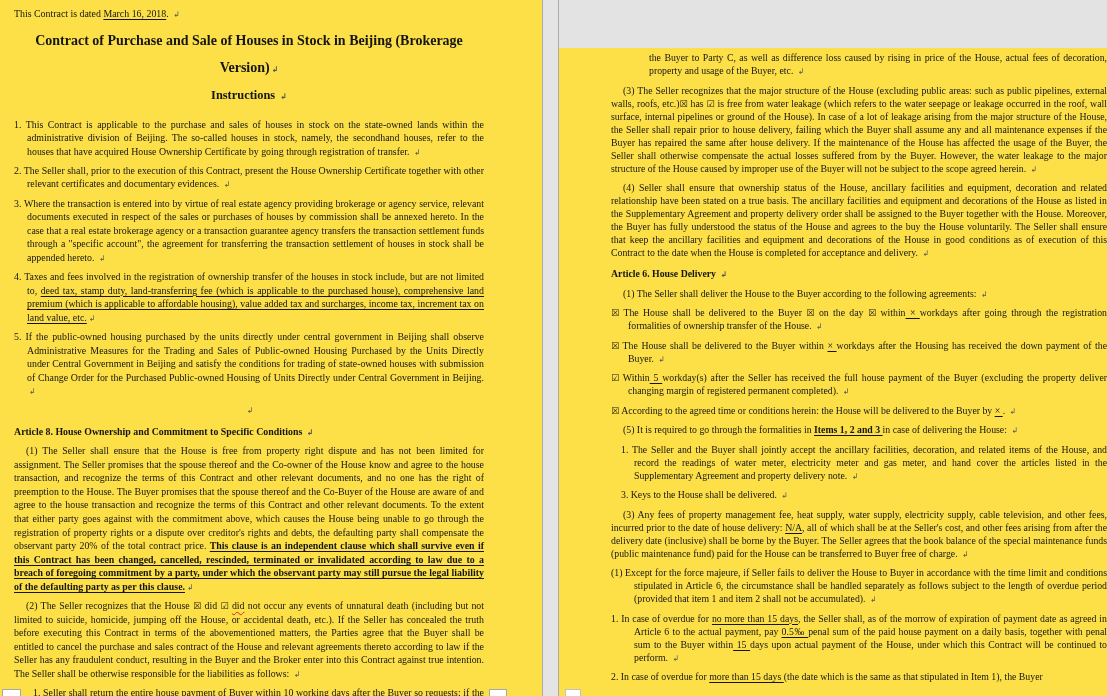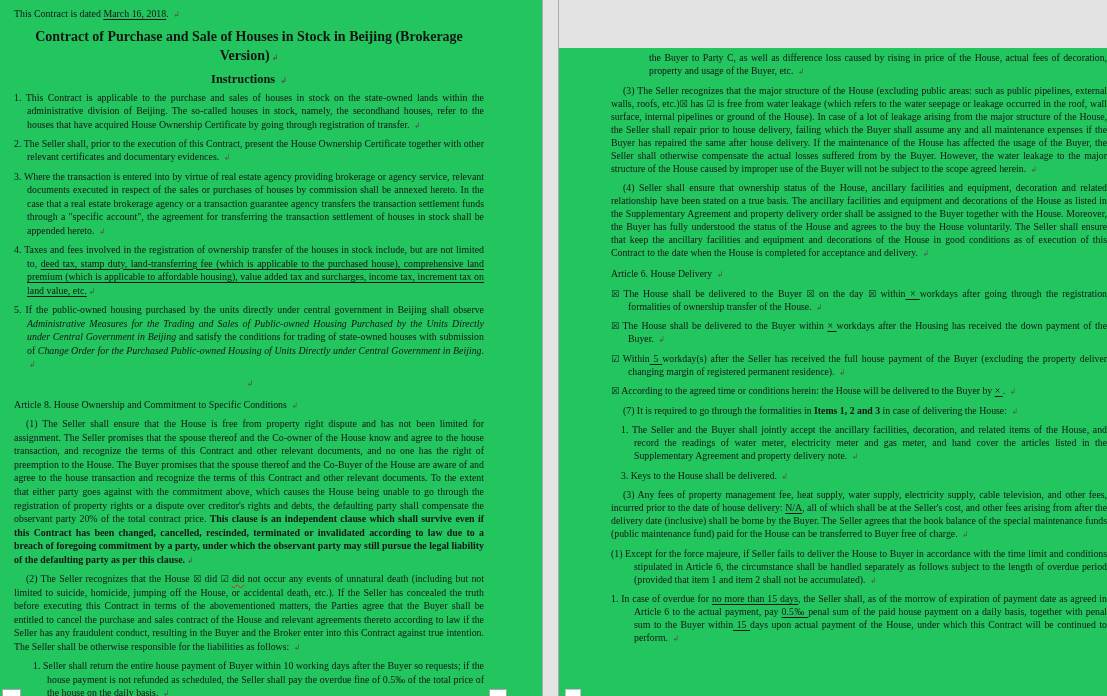--- a/index.html
+++ b/index.html
@@ -1,49 +1,49 @@
 <!DOCTYPE html>
 <html><head>
 <meta charset="utf-8">
 <style>
   html,body{margin:0;padding:0;}
   body{
     position:relative;width:1107px;height:696px;overflow:hidden;
     background:#e3e3e3;color:#151515;
     font-family:"Liberation Serif", serif;
   }
-  .page{position:absolute;top:0;height:696px;background:#22c55e;box-sizing:border-box;overflow:hidden;}
+  .page{position:absolute;top:0;height:696px;background:#fde047;box-sizing:border-box;overflow:hidden;}
   #pageL{left:0;width:542px;padding:7px 58px 0 14px;font-size:9.9px;line-height:13.6px;}
   #pageR{left:559px;width:548px;padding:3px 0 0 52px;font-size:9.8px;line-height:13.0px;margin-top:48px;}
   .gap{position:absolute;left:542px;top:0;width:17px;height:696px;background:#e4e4e4;
        border-left:1px solid #ababab;border-right:1px solid #ababab;box-sizing:border-box;}
   .corner{position:absolute;background:#fff;border:1px solid #a8a8a8;box-sizing:border-box;}
   #cornerA{left:2px;top:689px;width:19px;height:8px;}
   #cornerB{left:489px;top:689px;width:18px;height:8px;}
   #cornerC{left:565px;top:689px;width:16px;height:8px;border-color:#c2c2c2;}
 
   .blk{text-align:justify;margin:0 0 4.5px 0;}
   #pageR .blk{margin-bottom:5.5px;}
   .date{text-align:left;}
-  .title{text-align:center;font-weight:bold;font-size:14px;line-height:19px;margin:5px 0 4px 0;}
-  .sub{text-align:center;font-weight:bold;font-size:12.4px;line-height:17px;margin-bottom:2px;}
-  .h{font-weight:normal;margin-top:7px;}
+  .title{text-align:center;font-weight:bold;font-size:14px;line-height:27px;margin:5px 0 4px 0;}
+  .sub{text-align:center;font-weight:bold;font-size:12.4px;line-height:17px;margin-bottom:13px;}
+  .h{font-weight:bold;margin-top:7px;}
   .p{text-indent:12px;}
   .item{padding-left:13px;text-indent:-13px;}
   .sub2{margin-left:19px;padding-left:14px;text-indent:-14px;}
   .check{padding-left:17px;text-indent:-17px;}
   .ritem{margin-left:10px;padding-left:13px;text-indent:-13px;}
   .item7{padding-left:23px;text-indent:-23px;}
   .hang{padding-left:23px;text-indent:-23px;}
   .cont{padding-left:38px;}
   .pmline{text-align:center;margin-bottom:3px;}
 
   .u{text-decoration:underline;text-underline-offset:1.5px;}
-  .i{font-style:italic;}
-  .bu{font-weight:bold;text-underline-offset:1.5px;}
+  .i{}
+  .bu{font-weight:bold;text-decoration:underline;text-underline-offset:1.5px;}
   .w{text-decoration:underline;text-decoration-style:wavy;text-decoration-color:#dd2222;
      text-decoration-thickness:1px;text-underline-offset:2px;}
   .cb{font-family:"DejaVu Sans", sans-serif;font-size:9.2px;}
   .pmark{font-family:"DejaVu Sans", sans-serif;font-size:8px;color:#555;margin-left:2px;}
 </style>
 </head>
 <body>
 
 <div class="page" id="pageL">
     <div class="blk date"><span>This Contract is dated </span><span class="u">March 16, 2018</span><span>. </span><span class="pmark">↲</span></div>
@@ -59,26 +59,28 @@
     <div class="blk p"><span>(1) The Seller shall ensure that the House is free from property right dispute and has not been limited for assignment. The Seller promises that the spouse thereof and the Co-owner of the House know and agree to the house transaction, and recognize the terms of this Contract and other relevant documents, and no one has the right of preemption to the House. The Buyer promises that the spouse thereof and the Co-Buyer of the House are aware of and agree to the house transaction and recognize the terms of this Contract and other relevant documents. To the extent that either party goes against with the commitment above, which causes the House being unable to go through the registration of property rights or a dispute over creditor's rights and debts, the defaulting party shall compensate the observant party 20% of the total contract price. </span><span class="bu">This clause is an independent clause which shall survive even if this Contract has been changed, cancelled, rescinded, terminated or invalidated according to law due to a breach of foregoing commitment by a party, under which the observant party may still pursue the legal liability of the defaulting party as per this clause.</span><span class="pmark">↲</span></div>
     <div class="blk p"><span>(2) The Seller recognizes that the House </span><span class="cb">☒</span><span> did </span><span class="cb">☑</span><span> </span><span class="w">did</span><span> not occur any events of unnatural death (including but not limited to suicide, homicide, jumping off the House, or accidental death, etc.). If the Seller has concealed the truth before executing this Contract in terms of the abovementioned matters, the Parties agree that the Buyer shall be entitled to cancel the purchase and sales contract of the House and relevant agreements thereto according to law if the Seller has any fraudulent conduct, resulting in the Buyer and the Broker enter into this Contract against true intention. The Seller shall be otherwise responsible for the liabilities as follows: </span><span class="pmark">↲</span></div>
     <div class="blk sub2"><span>1. </span><span>Seller shall return the entire house payment of Buyer within 10 working days after the Buyer so requests; if the house payment is not refunded as scheduled, the Seller shall pay the overdue fine of 0.5‰ of the total price of the house on the daily basis. </span><span class="pmark">↲</span></div>
   </div>
 <div class="gap"></div>
 <div class="page" id="pageR">
     <div class="blk cont"><span>the Buyer to Party C, as well as difference loss caused by rising in price of the House, actual fees of decoration, property and usage of the Buyer, etc. </span><span class="pmark">↲</span></div>
     <div class="blk p"><span>(3) The Seller recognizes that the major structure of the House (excluding public areas: such as public pipelines, external walls, roofs, etc.)</span><span class="cb">☒</span><span> has </span><span class="cb">☑</span><span> is free from water leakage (which refers to the water seepage or leakage occurred in the roof, wall surface, internal pipelines or ground of the House). In case of a lot of leakage arising from the major structure of the House, the Seller shall repair prior to house delivery, failing which the Buyer shall assume any and all maintenance expenses if the Buyer has repaired the same after house delivery. If the maintenance of the House has affected the usage of the Buyer, the Seller shall otherwise compensate the actual losses suffered from by the Buyer. However, the water leakage to the major structure of the House caused by improper use of the Buyer will not be subject to the scope agreed herein. </span><span class="pmark">↲</span></div>
     <div class="blk p"><span>(4) Seller shall ensure that ownership status of the House, ancillary facilities and equipment, decoration and related relationship have been stated on a true basis. The ancillary facilities and equipment and decorations of the House as listed in the Supplementary Agreement and property delivery order shall be assigned to the Buyer together with the House. Moreover, the Buyer has fully understood the status of the House and agrees to the buy the House voluntarily. The Seller shall ensure that keep the ancillary facilities and equipment and decorations of the House in good conditions as of execution of this Contract to the date when the House is completed for acceptance and delivery. </span><span class="pmark">↲</span></div>
     <div class="blk h"><span>Article 6. House Delivery </span><span class="pmark">↲</span></div>
+    <div class="blk p"><span>(1) The Seller shall deliver the House to the Buyer according to the following agreements: </span><span class="pmark">↲</span></div>
     <div class="blk check"><span class="cb">☒</span><span> The House shall be delivered to the Buyer </span><span class="cb">☒</span><span> on the day </span><span class="cb">☒</span><span> within</span><span class="u">  ×  </span><span>workdays after going through the registration formalities of ownership transfer of the House. </span><span class="pmark">↲</span></div>
     <div class="blk check"><span class="cb">☒</span><span> The House shall be delivered to the Buyer within </span><span class="u">  ×  </span><span>workdays after the Housing has received the down payment of the Buyer. </span><span class="pmark">↲</span></div>
-    <div class="blk check"><span class="cb">☑</span><span> Within</span><span class="u"> 5 </span><span>workday(s) after the Seller has received the full house payment of the Buyer (excluding the property deliver changing margin of registered permanent residence). </span><span class="pmark">↲</span></div>
+    <div class="blk check"><span class="cb">☑</span><span> Within</span><span class="u"> 5 </span><span>workday(s) after the Seller has received the full house payment of the Buyer (excluding the property deliver changing margin of registered permanent completed). </span><span class="pmark">↲</span></div>
     <div class="blk check"><span class="cb">☒</span><span> According to the agreed time or conditions herein: the House will be delivered to the Buyer by </span><span class="u"> × </span><span> . </span><span class="pmark">↲</span></div>
-    <div class="blk p"><span>(7) It is required to go through the formalities in </span><span class="bu">Items 1, 2 and 3 </span><span>in case of delivering the House: </span><span class="pmark">↲</span></div>
+    <div class="blk p"><span>(5) It is required to go through the formalities in </span><span class="bu">Items 1, 2 and 3 </span><span>in case of delivering the House: </span><span class="pmark">↲</span></div>
     <div class="blk ritem"><span>1. </span><span>The Seller and the Buyer shall jointly accept the ancillary facilities, decoration, and related items of the House, and record the readings of water meter, electricity meter and gas meter, and hand cover the articles listed in the Supplementary Agreement and property delivery note. </span><span class="pmark">↲</span></div>
     <div class="blk ritem"><span>3. </span><span>Keys to the House shall be delivered. </span><span class="pmark">↲</span></div>
     <div class="blk p"><span>(3) Any fees of property management fee, heat supply, water supply, electricity supply, cable television, and other fees, incurred prior to the date of house delivery: </span><span class="u">N/A</span><span>, all of which shall be at the Seller's cost, and other fees arising from after the delivery date (inclusive) shall be borne by the Buyer. The Seller agrees that the book balance of the special maintenance funds (public maintenance fund) paid for the House can be transferred to Buyer free of charge. </span><span class="pmark">↲</span></div>
     <div class="blk hang"><span>(1) Except for the force majeure, if Seller fails to deliver the House to Buyer in accordance with the time limit and conditions stipulated in Article 6, the circumstance shall be handled separately as follows subject to the length of overdue period (provided that item 1 and item 2 shall not be accumulated). </span><span class="pmark">↲</span></div>
     <div class="blk item7"><span>1. </span><span>In case of overdue for </span><span class="u">no more than 15 days</span><span>, the Seller shall, as of the morrow of expiration of payment date as agreed in Article 6 to the actual payment, pay </span><span class="u">0.5‰ </span><span>penal sum of the paid house payment on a daily basis, together with penal sum to the Buyer within</span><span class="u"> 15 </span><span>days upon actual payment of the House, under which this Contract will be continued to perform. </span><span class="pmark">↲</span></div>
+    <div class="blk item7"><span>2. </span><span>In case of overdue for </span><span class="u">more than 15 days </span><span>(the date which is the same as that stipulated in Item 1), the Buyer</span></div>
   </div>
 <div class="corner" id="cornerA"></div>
 <div class="corner" id="cornerB"></div>
 <div class="corner" id="cornerC"></div>
 
 </body></html>

